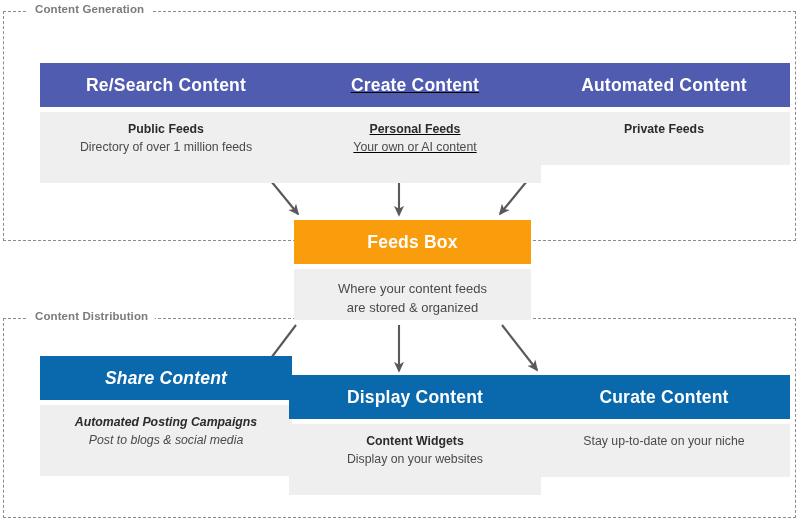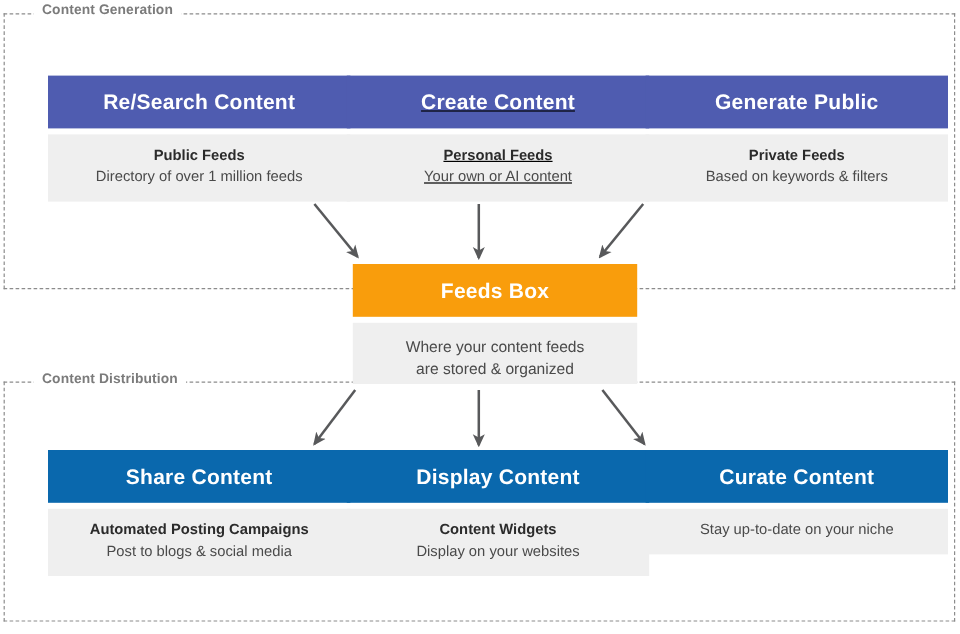--- a/index.html
+++ b/index.html
@@ -61,21 +61,21 @@
     line-height: 44px;
     text-align: center;
     color: #ffffff;
     font-size: 17.5px;
     font-weight: bold;
     letter-spacing: .2px;
   }
   .card-body {
     margin-top: 5px;
     background: #efefef;
-    padding: 9px 6px 11px 6px;
+    padding: 9px 6px 26px 6px;
     text-align: center;
   }
   .card-body .body-title {
     display: block;
     font-size: 12.3px;
     font-weight: bold;
     color: #2b2b2b;
     line-height: 1.45;
   }
   .card-body .body-sub {
@@ -94,21 +94,21 @@
   #card-research { left: 40px;  top: 63px; }
   #card-create   { left: 289px; top: 63px; text-decoration: underline; }
   #card-generate { left: 538px; top: 63px; }
 
   
   #card-feedsbox { left: 294px; top: 220px; width: 237px; }
   #card-feedsbox .card-body { padding: 11px 6px 2px 6px; }
   #card-feedsbox .card-body .body-sub { font-size: 13px; }
 
   
-  #card-share   { left: 40px;  top: 375px; }
+  #card-share   { left: 40px;  top: 356px; font-style: italic; }
   #card-display { left: 289px; top: 375px; }
   #card-curate  { left: 538px; top: 375px; border-radius: 29px; }
 
   
   #arrows {
     position: absolute;
     left: 0;
     top: 0;
     width: 800px;
     height: 528px;
@@ -154,24 +154,23 @@
 
   <div class="card" id="card-create">
     <div class="card-header hdr-purple">Create Content</div>
     <div class="card-body">
       <span class="body-title">Personal Feeds</span>
       <span class="body-sub">Your own or AI content</span>
     </div>
   </div>
 
   <div class="card" id="card-generate">
-    <div class="card-header hdr-purple">Generate Public</div>
+    <div class="card-header hdr-purple">Automated Content</div>
     <div class="card-body">
       <span class="body-title">Private Feeds</span>
-      <span class="body-sub">Based on keywords &amp; filters</span>
     </div>
   </div>
 
   <div class="card" id="card-feedsbox">
     <div class="card-header hdr-orange">Feeds Box</div>
     <div class="card-body">
       <span class="body-sub">Where your content feeds</span>
       <span class="body-sub">are stored &amp; organized</span>
     </div>
   </div>

